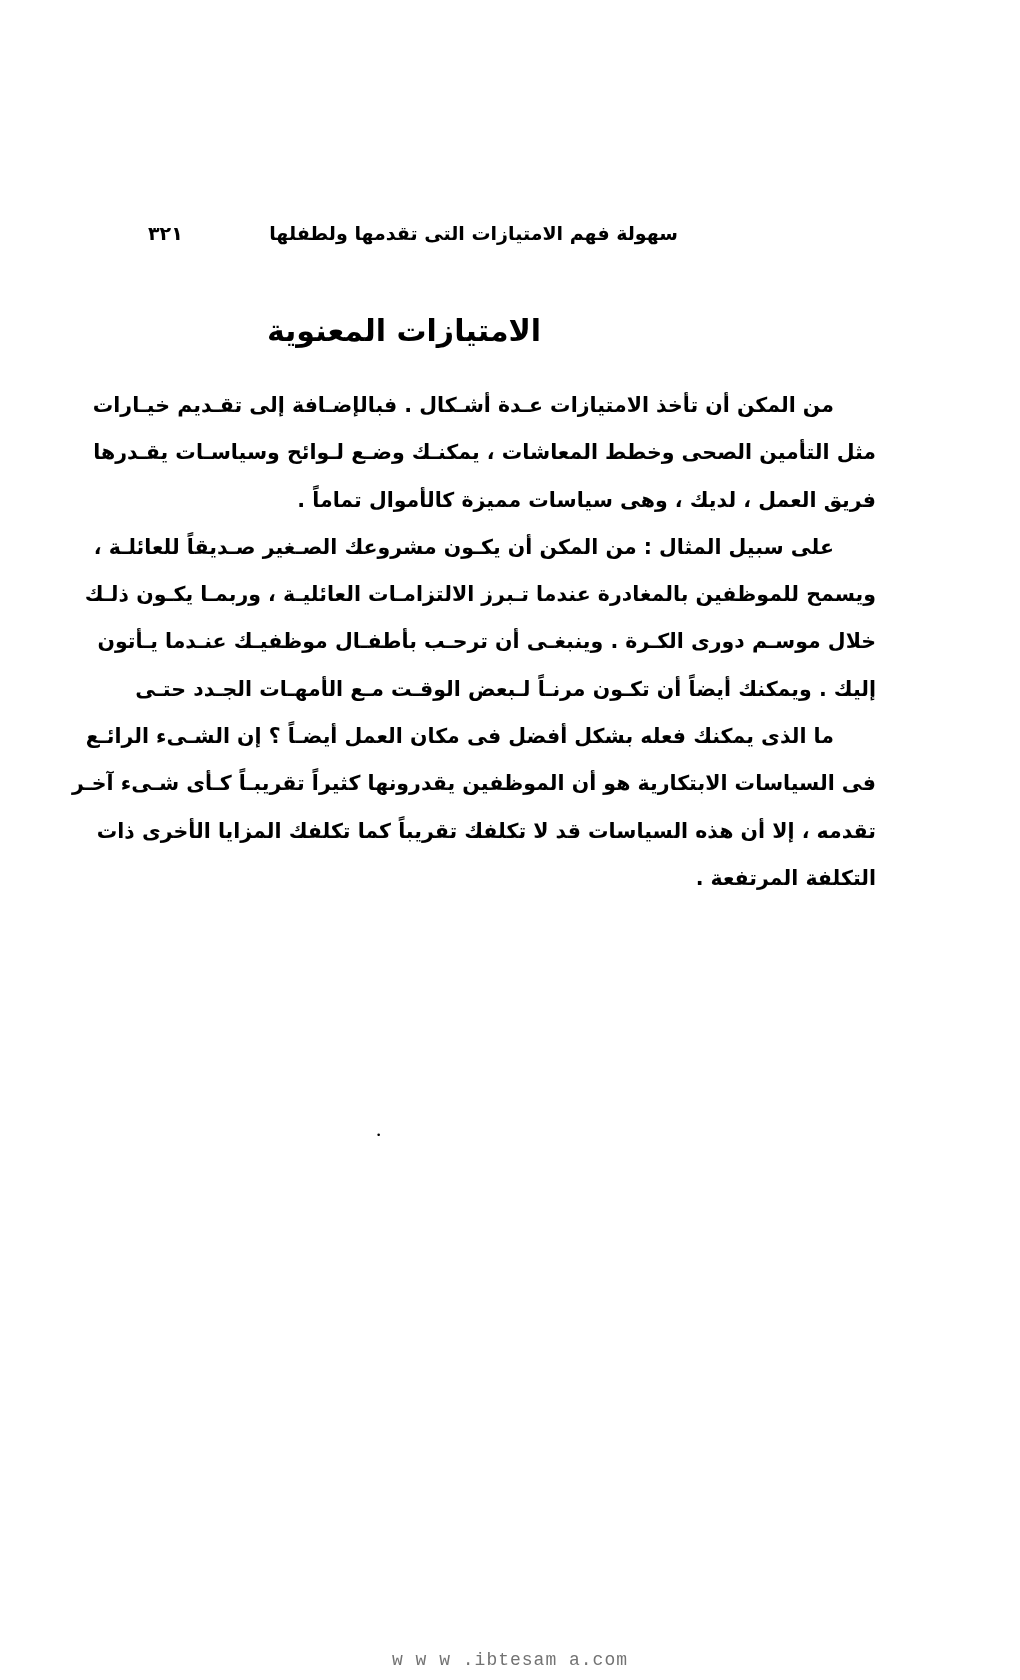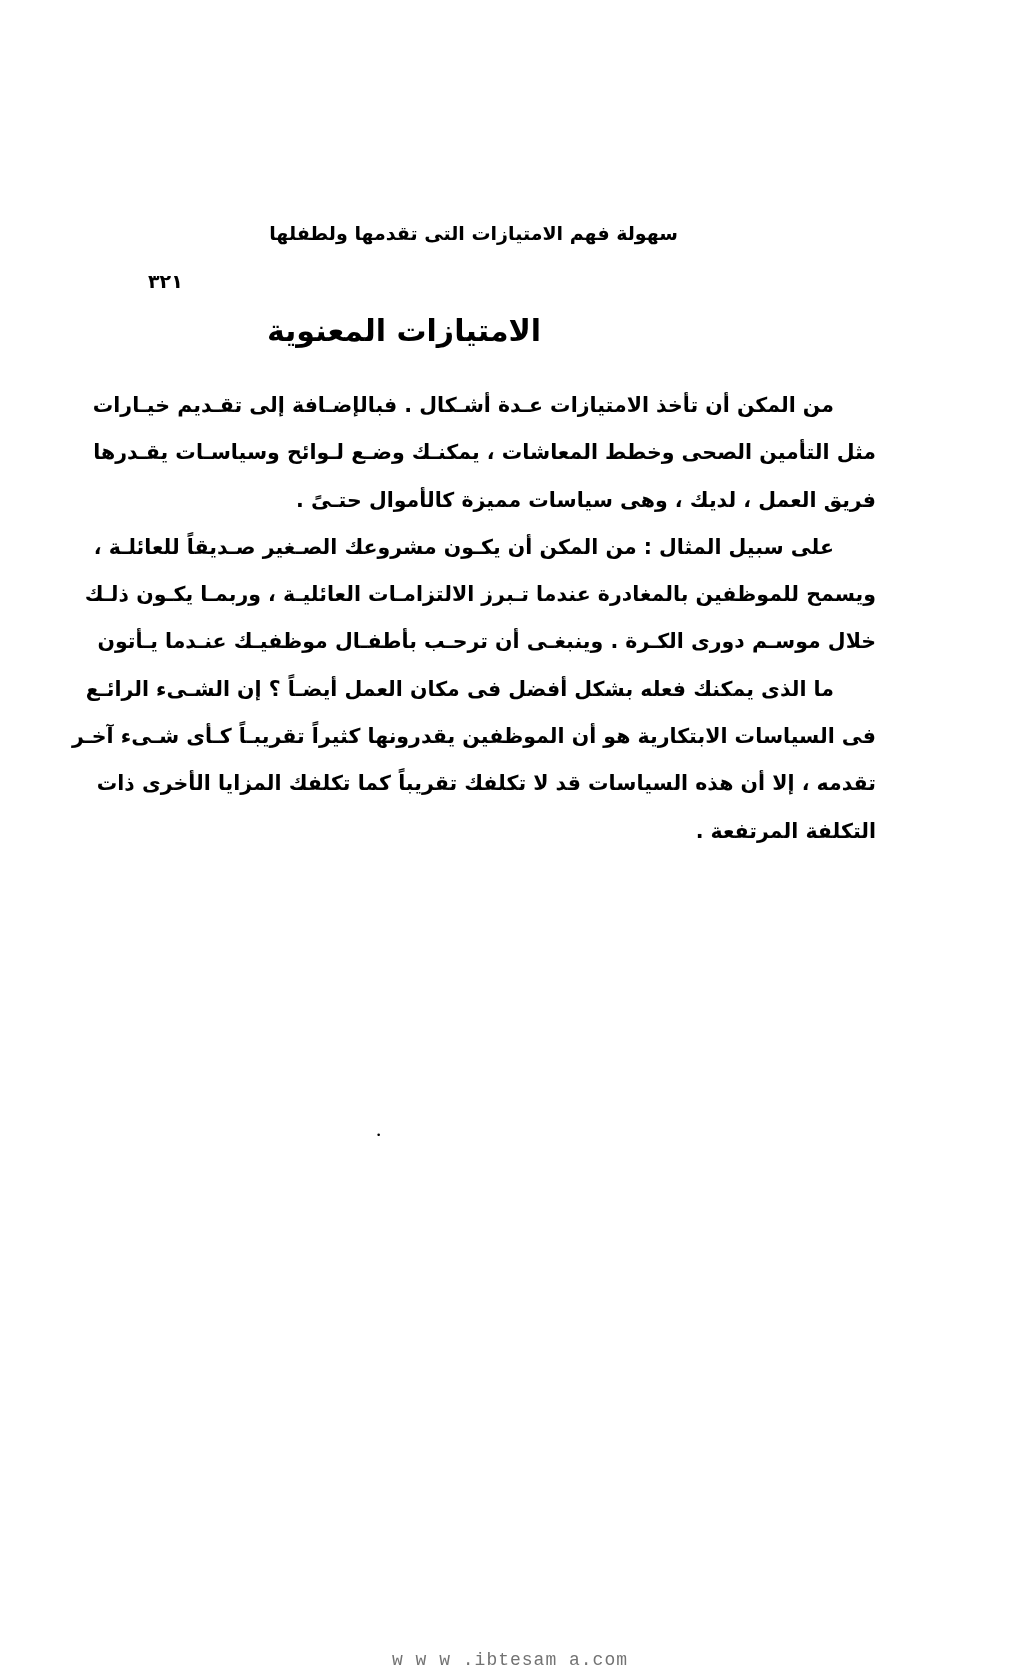--- a/index.html
+++ b/index.html
@@ -19,21 +19,21 @@
     .running-title {
       position: absolute; right: 0; top: 0;
       font-family: "DejaVu Sans", sans-serif;
       font-weight: bold; font-size: 19px; line-height: 30px;
       letter-spacing: -0.5px;
     }
     .page-number {
       position: absolute; left: 0; top: 0;
       font-family: "DejaVu Sans", sans-serif;
       font-weight: bold; font-size: 19px; line-height: 30px;
-      direction: ltr; letter-spacing: 4px; margin-top: 48px;
+      direction: ltr; letter-spacing: 4px;
     }
     .section-heading {
       position: absolute; top: 306px; left: 0; width: 808px;
       text-align: center; direction: rtl;
       font-family: "DejaVu Sans", sans-serif;
       font-weight: bold; font-size: 30px; line-height: 50px;
       letter-spacing: -1px;
     }
     .body-text {
       position: absolute; top: 382px; left: 150px; width: 726px;
@@ -72,25 +72,26 @@
     <span class="running-title">سهولة فهم الامتيازات التى تقدمها ولطفلها</span>
     <span class="page-number">٣٢١</span>
   </div>
 
   <div class="section-heading">الامتيازات المعنوية</div>
 
   <div class="body-text">
 
     <span class="line first">من المكن أن تأخذ الامتيازات عـدة أشـكال . فبالإضـافة إلى تقـديم خيـارات</span>
     <span class="line">مثل التأمين الصحى وخطط المعاشات ، يمكنـك وضـع لـوائح وسياسـات يقـدرها</span>
-    <span class="line last">فريق العمل ، لديك ، وهى سياسات مميزة كالأموال حتـىً .</span>
+    <span class="line last">فريق العمل ، لديك ، وهى سياسات مميزة كالأموال تماماً .</span>
 
     <span class="line first">على سبيل المثال : من المكن أن يكـون مشروعك الصـغير صـديقاً للعائلـة ،</span>
     <span class="line">ويسمح للموظفين بالمغادرة عندما تـبرز الالتزامـات العائليـة ، وربمـا يكـون ذلـك</span>
     <span class="line">خلال موسـم دورى الكـرة . وينبغـى أن ترحـب بأطفـال موظفيـك عنـدما يـأتون</span>
+    <span class="line">إليك . ويمكنك أيضاً أن تكـون مرنـاً لـبعض الوقـت مـع الأمهـات الجـدد حتـى</span>
 
     <span class="line first">ما الذى يمكنك فعله بشكل أفضل فى مكان العمل أيضـاً ؟ إن الشـىء الرائـع</span>
     <span class="line">فى السياسات الابتكارية هو أن الموظفين يقدرونها كثيراً تقريبـاً كـأى شـىء آخـر</span>
     <span class="line">تقدمه ، إلا أن هذه السياسات قد لا تكلفك تقريباً كما تكلفك المزايا الأخرى ذات</span>
     <span class="line last">التكلفة المرتفعة .</span>
   </div>
 
   <div class="stray-mark">•</div>
 
   <div class="watermark">w w w .ibtesam a.com</div>

